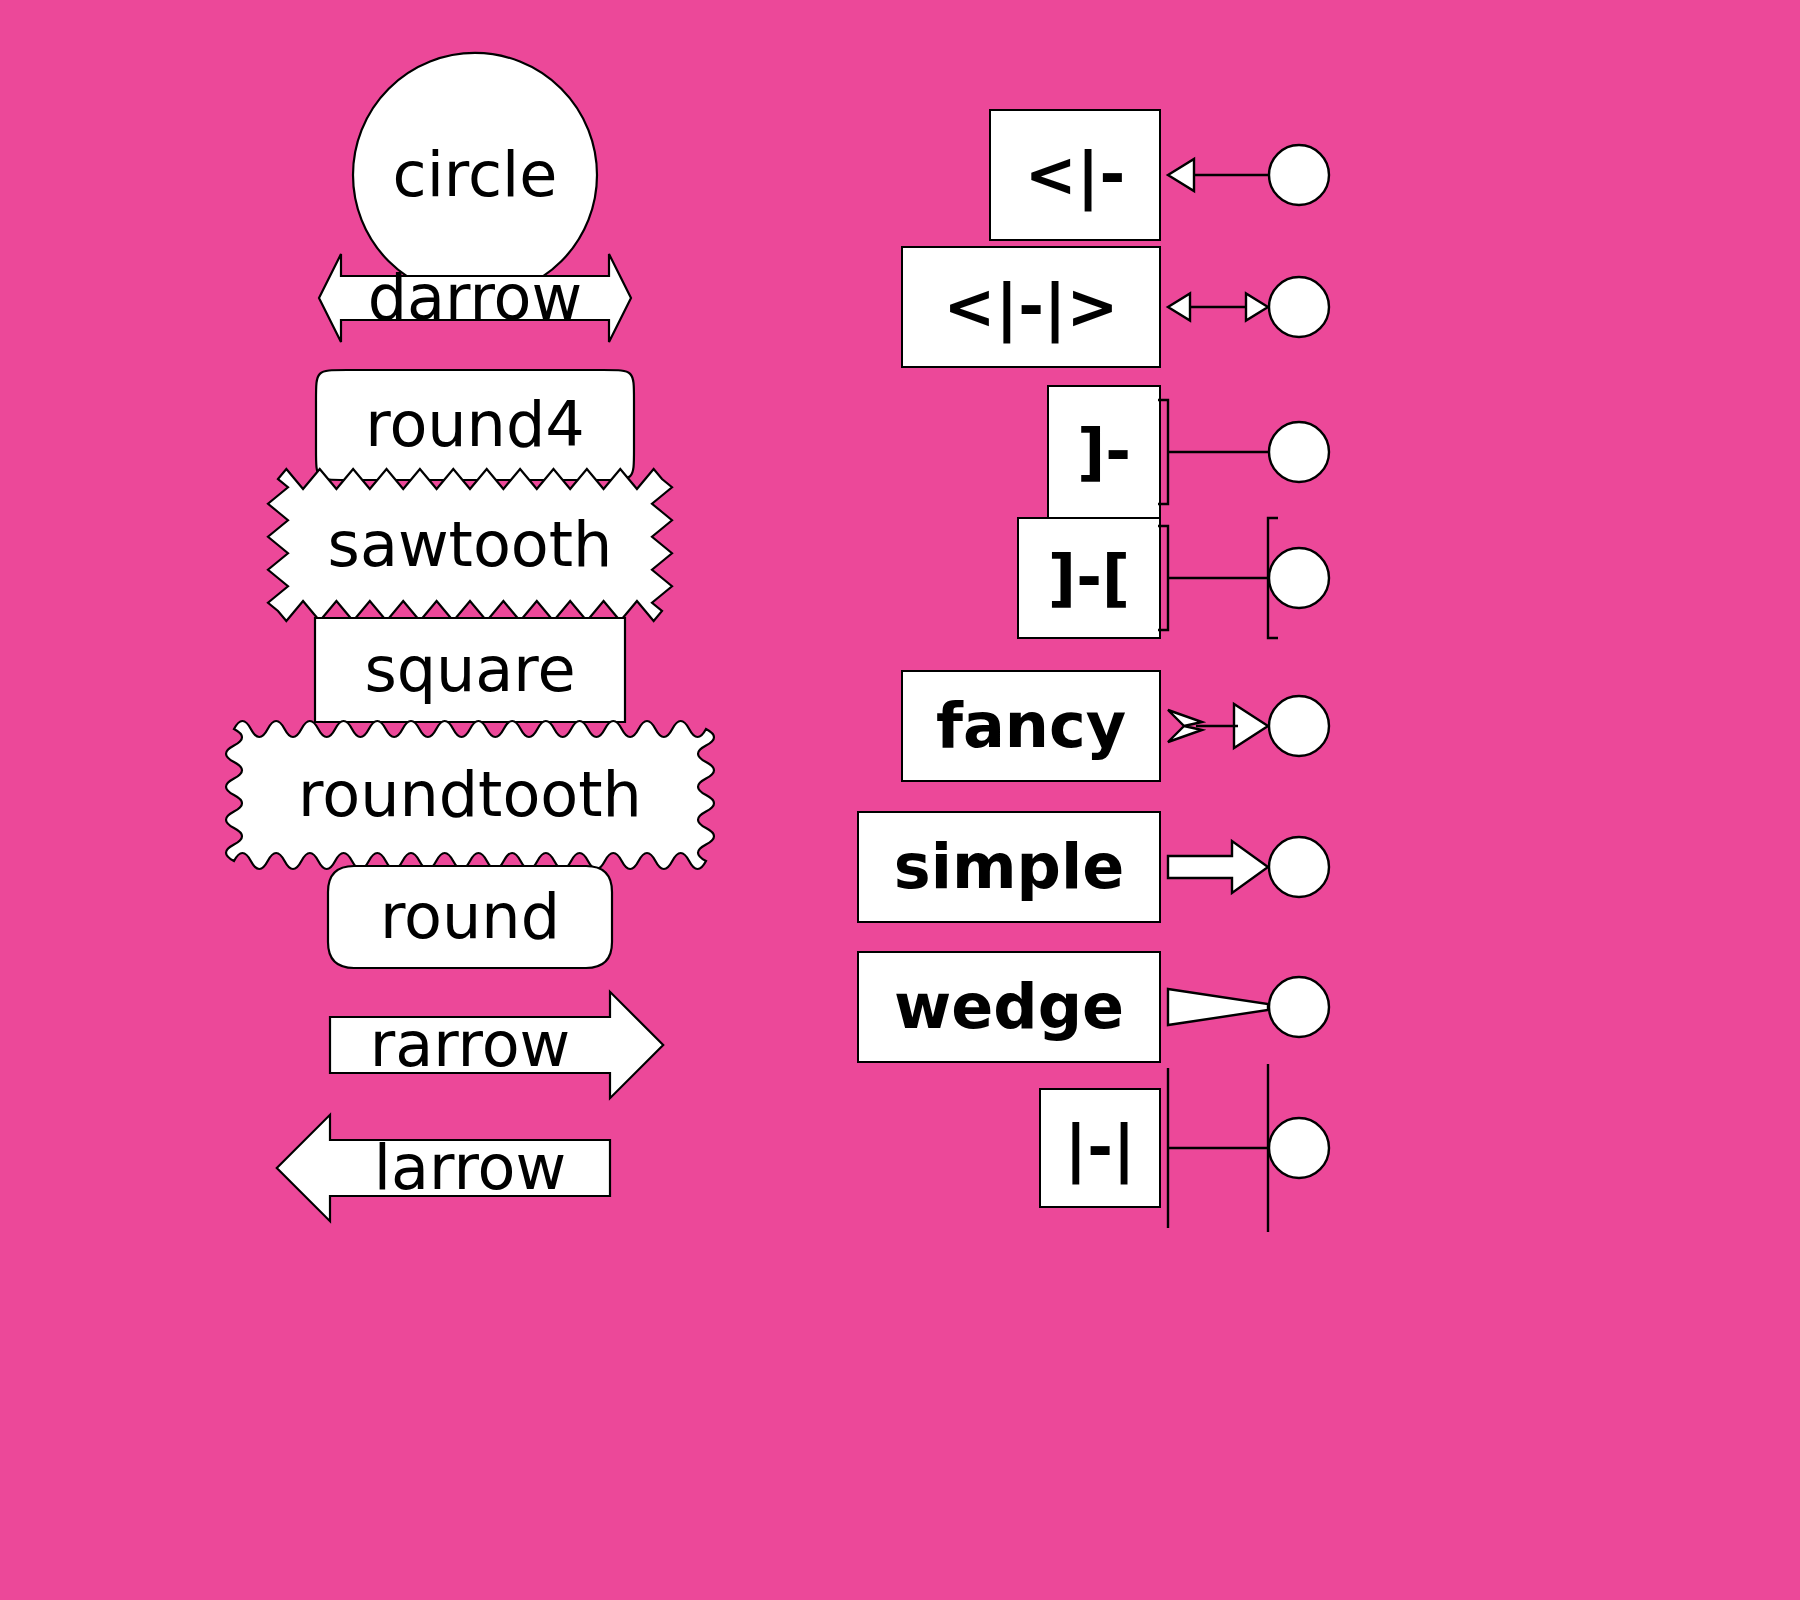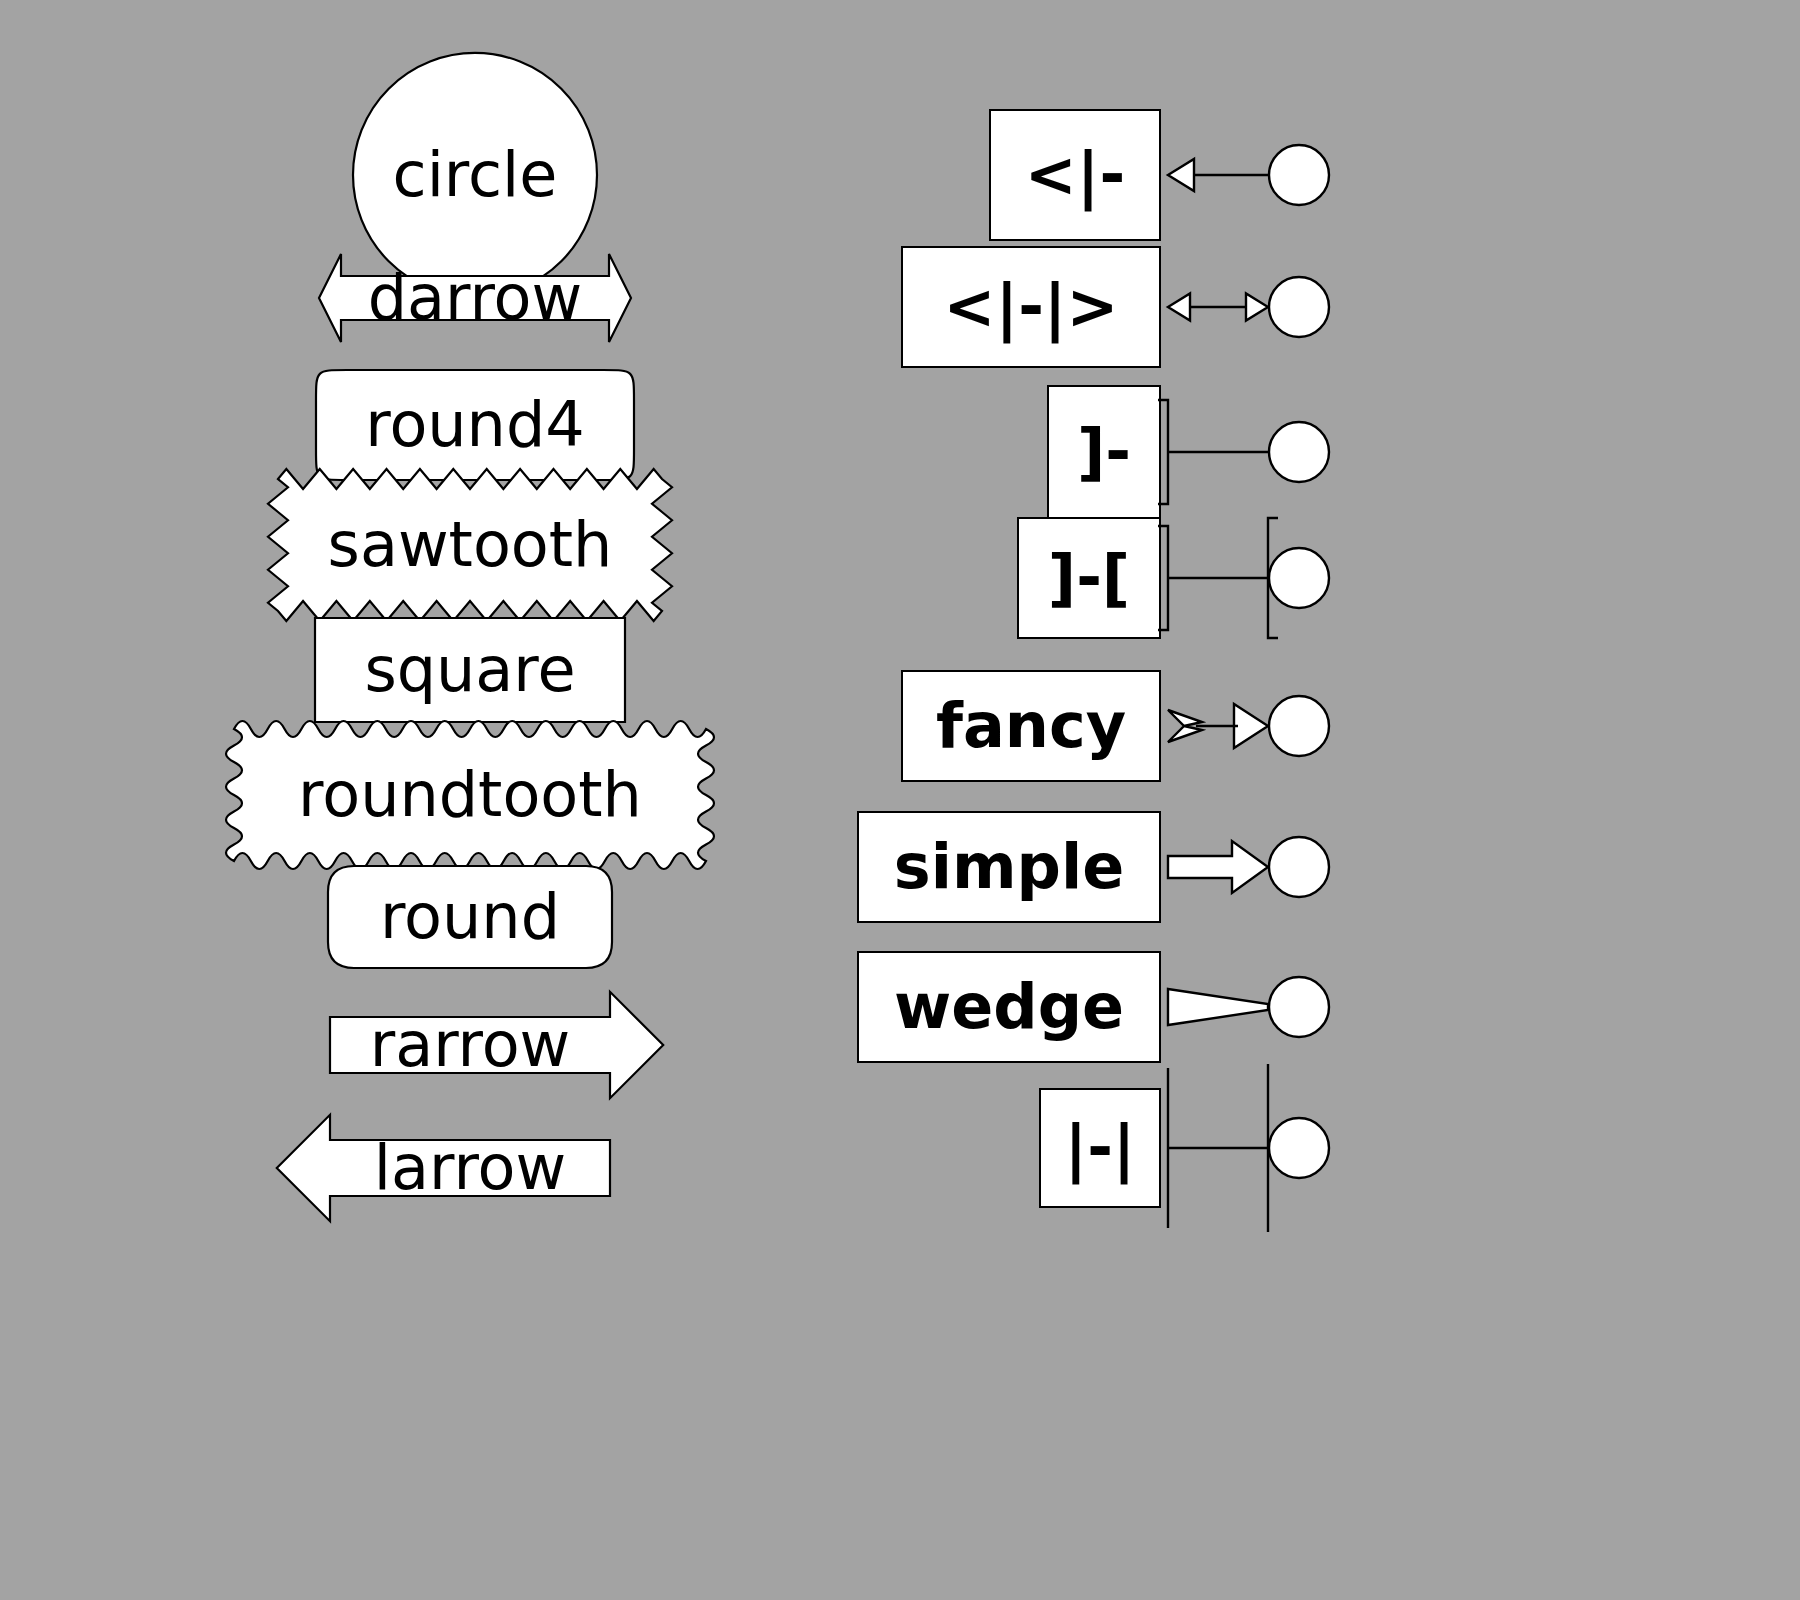--- a/index.html
+++ b/index.html
@@ -1,17 +1,17 @@
 <!DOCTYPE html>
 <html><head>
 <meta charset="utf-8">
 <style>
   html,body{margin:0;padding:0;background:#ffffff;}
   body{width:1800px;height:1600px;overflow:hidden;font-family:"DejaVu Sans",sans-serif;}
-  #root{position:relative;width:1800px;height:1600px;background:#a3a3a3;}
+  #root{position:relative;width:1800px;height:1600px;background:#ec4899;}
   svg{display:block;}
   .shape-stroke{fill:#ffffff;stroke:#000000;stroke-width:2.2;}
   .shape-stroke-thin{fill:#ffffff;stroke:#000000;stroke-width:2;}
   .lbl{font-family:"DejaVu Sans",sans-serif;fill:#000000;text-anchor:middle;dominant-baseline:middle;}
   .lbl-box{font-size:62px;}
   .lbl-arrow{font-size:62px;font-weight:bold;}
   .conn-open{fill:none;stroke:#000000;stroke-width:2.4;}
   .circ{fill:#ffffff;stroke:#000000;stroke-width:2.4;}
 </style>
 </head>

